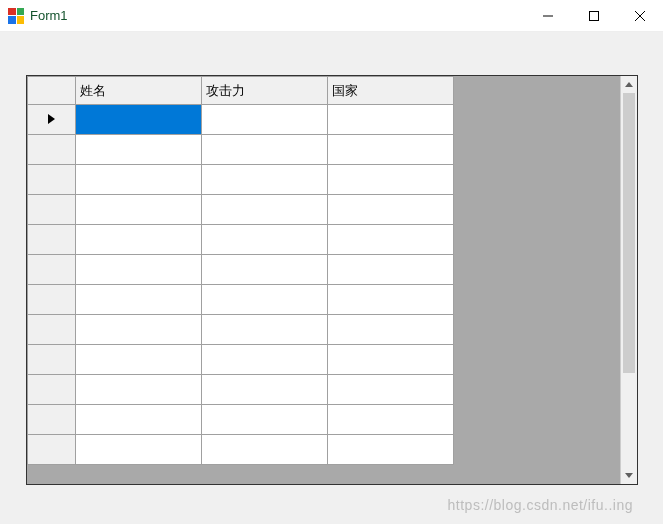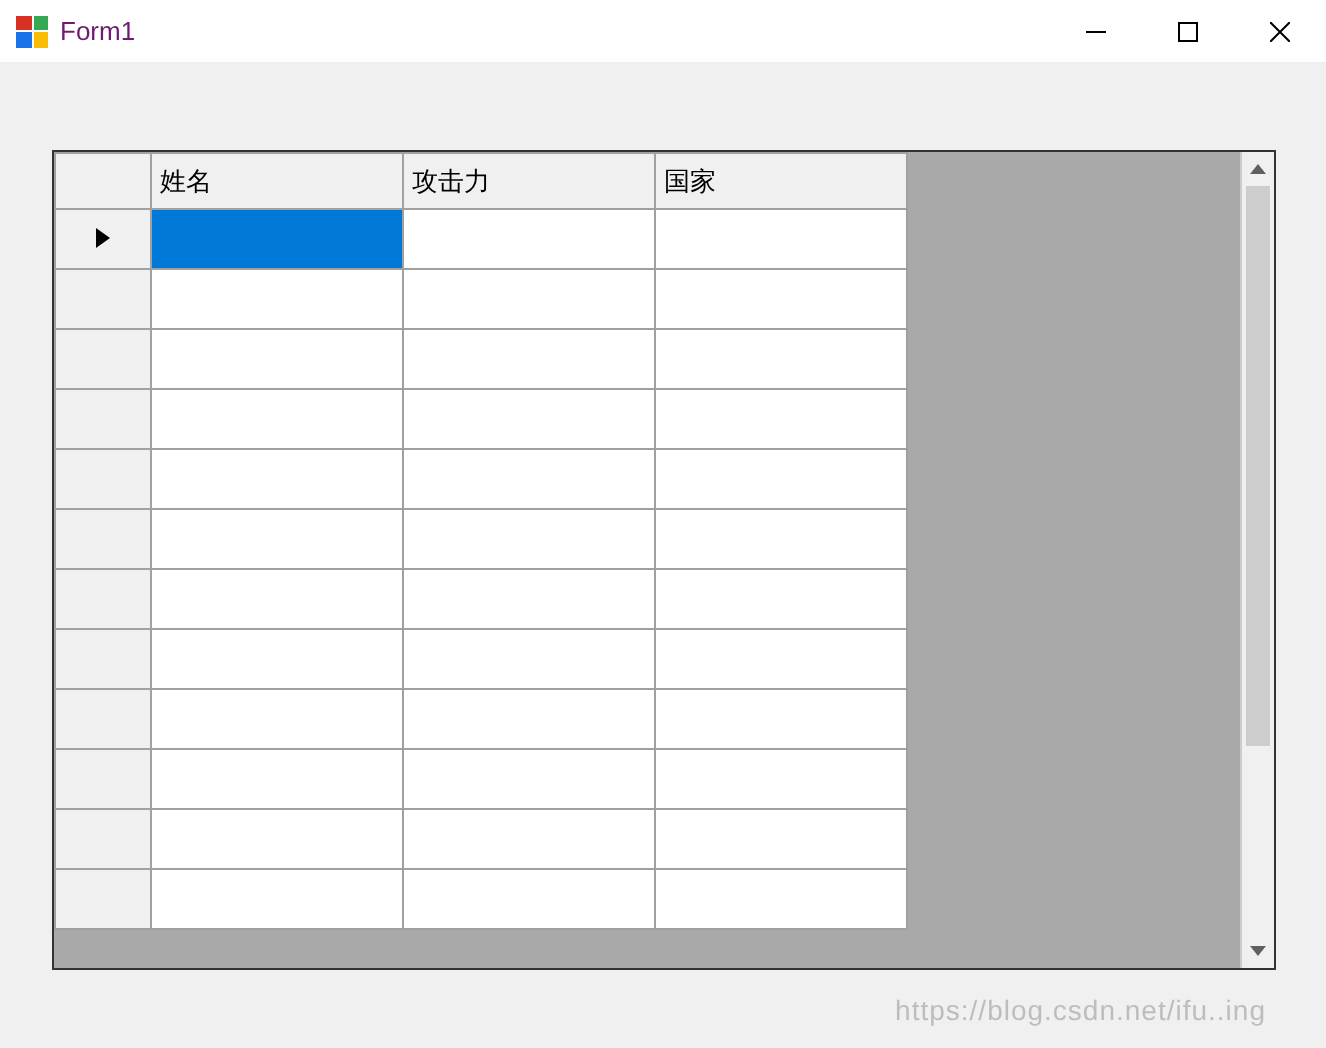--- a/index.html
+++ b/index.html
@@ -31,21 +31,21 @@
       grid-template-columns: 1fr 1fr;
       grid-template-rows: 1fr 1fr;
       gap: 1px;
     }
     .titlebar-icon > span:nth-child(1){background:#d93025;}
     .titlebar-icon > span:nth-child(2){background:#34a853;}
     .titlebar-icon > span:nth-child(3){background:#1a73e8;}
     .titlebar-icon > span:nth-child(4){background:#fbbc04;}
     .titlebar-title {
       flex: 1;
-      color: #701a75;
+      color: #14532d;
     }
     .win-controls {
       display: flex;
     }
     .win-btn {
       width: 46px;
       height: 32px;
       display: flex;
       align-items: center;
       justify-content: center;

